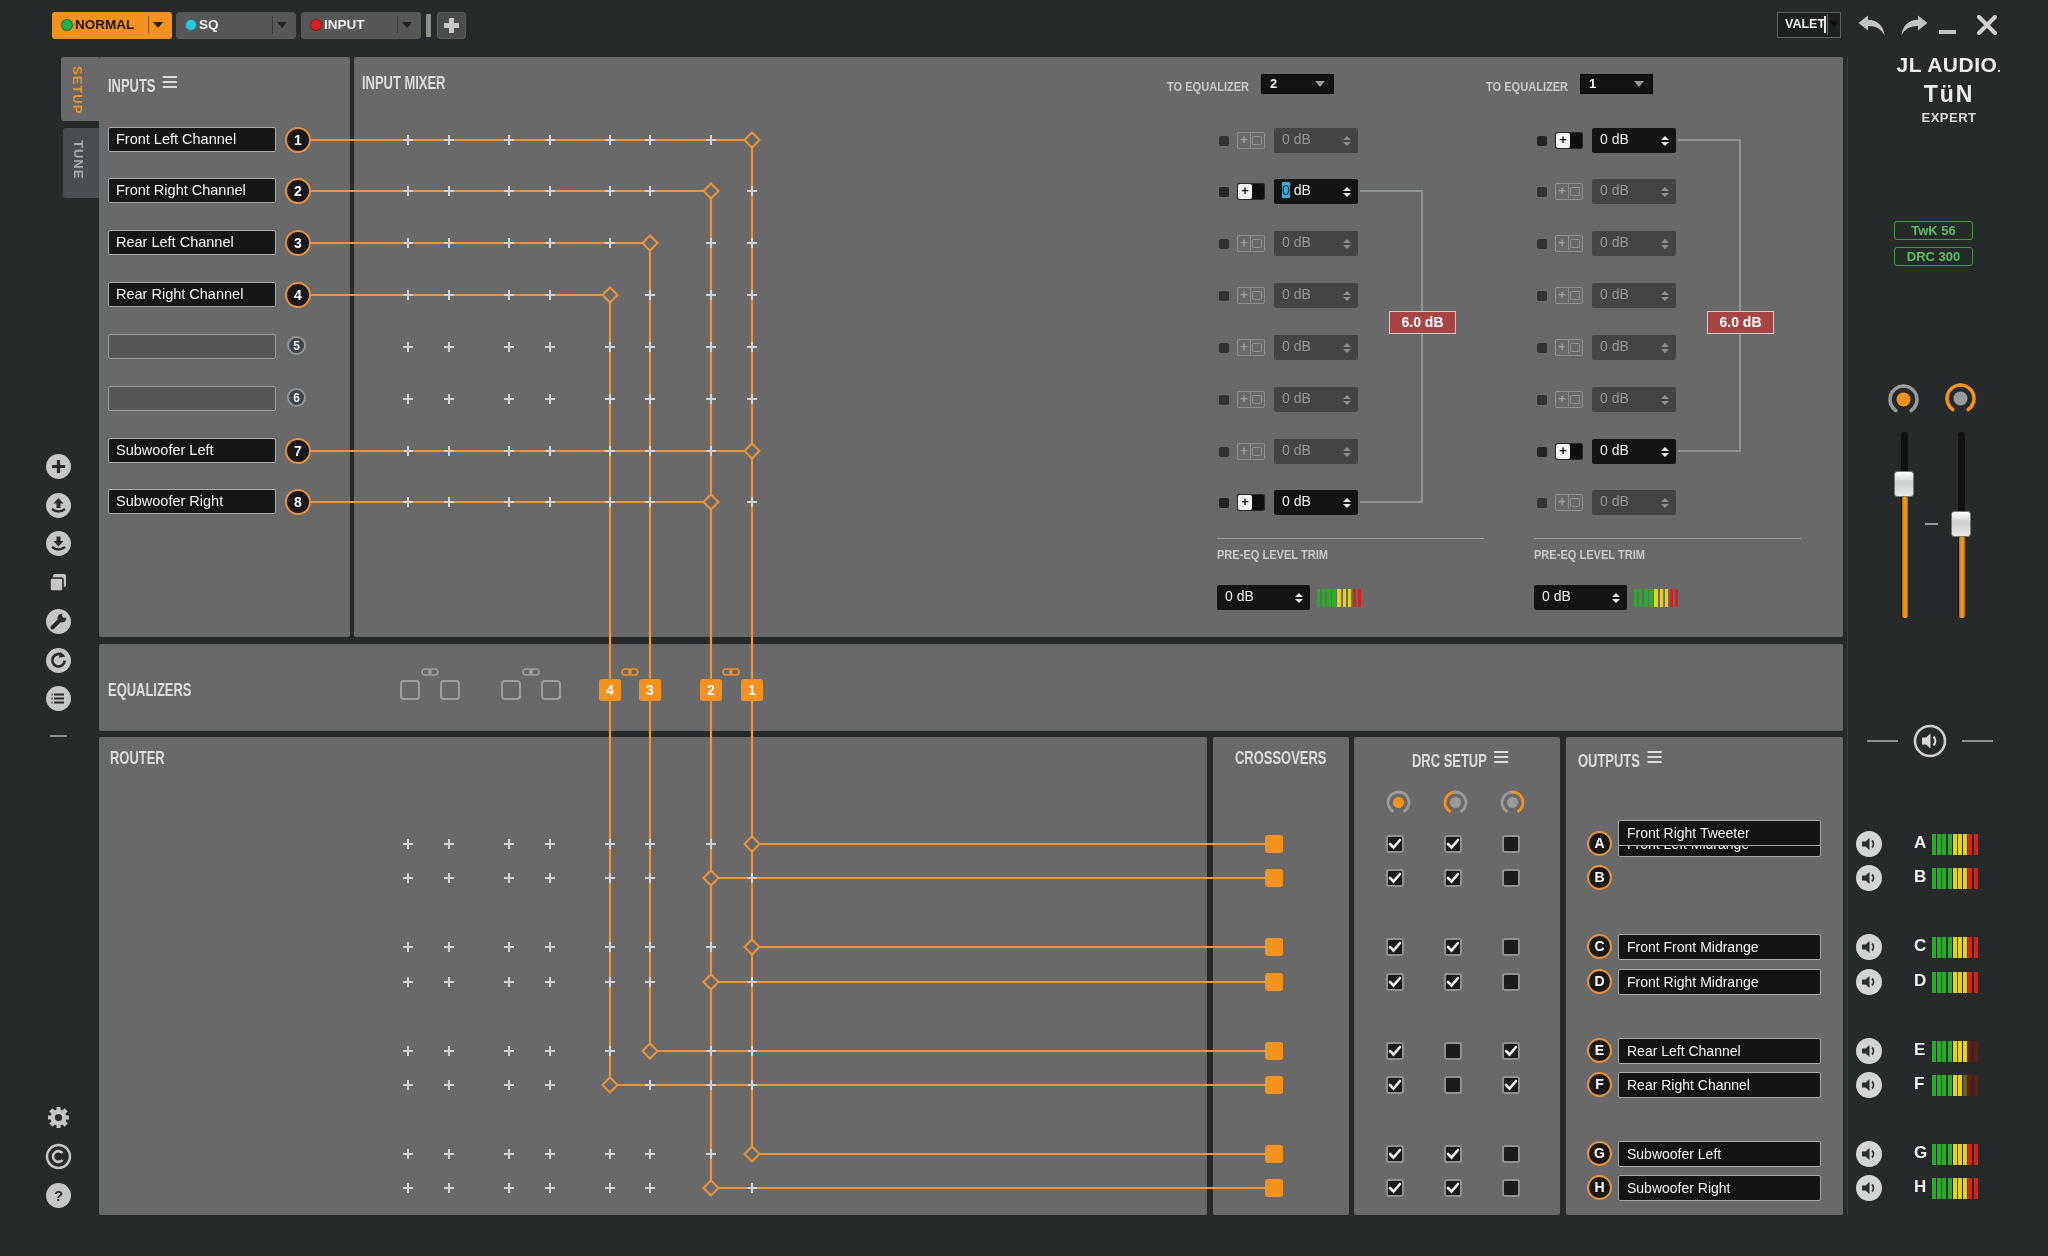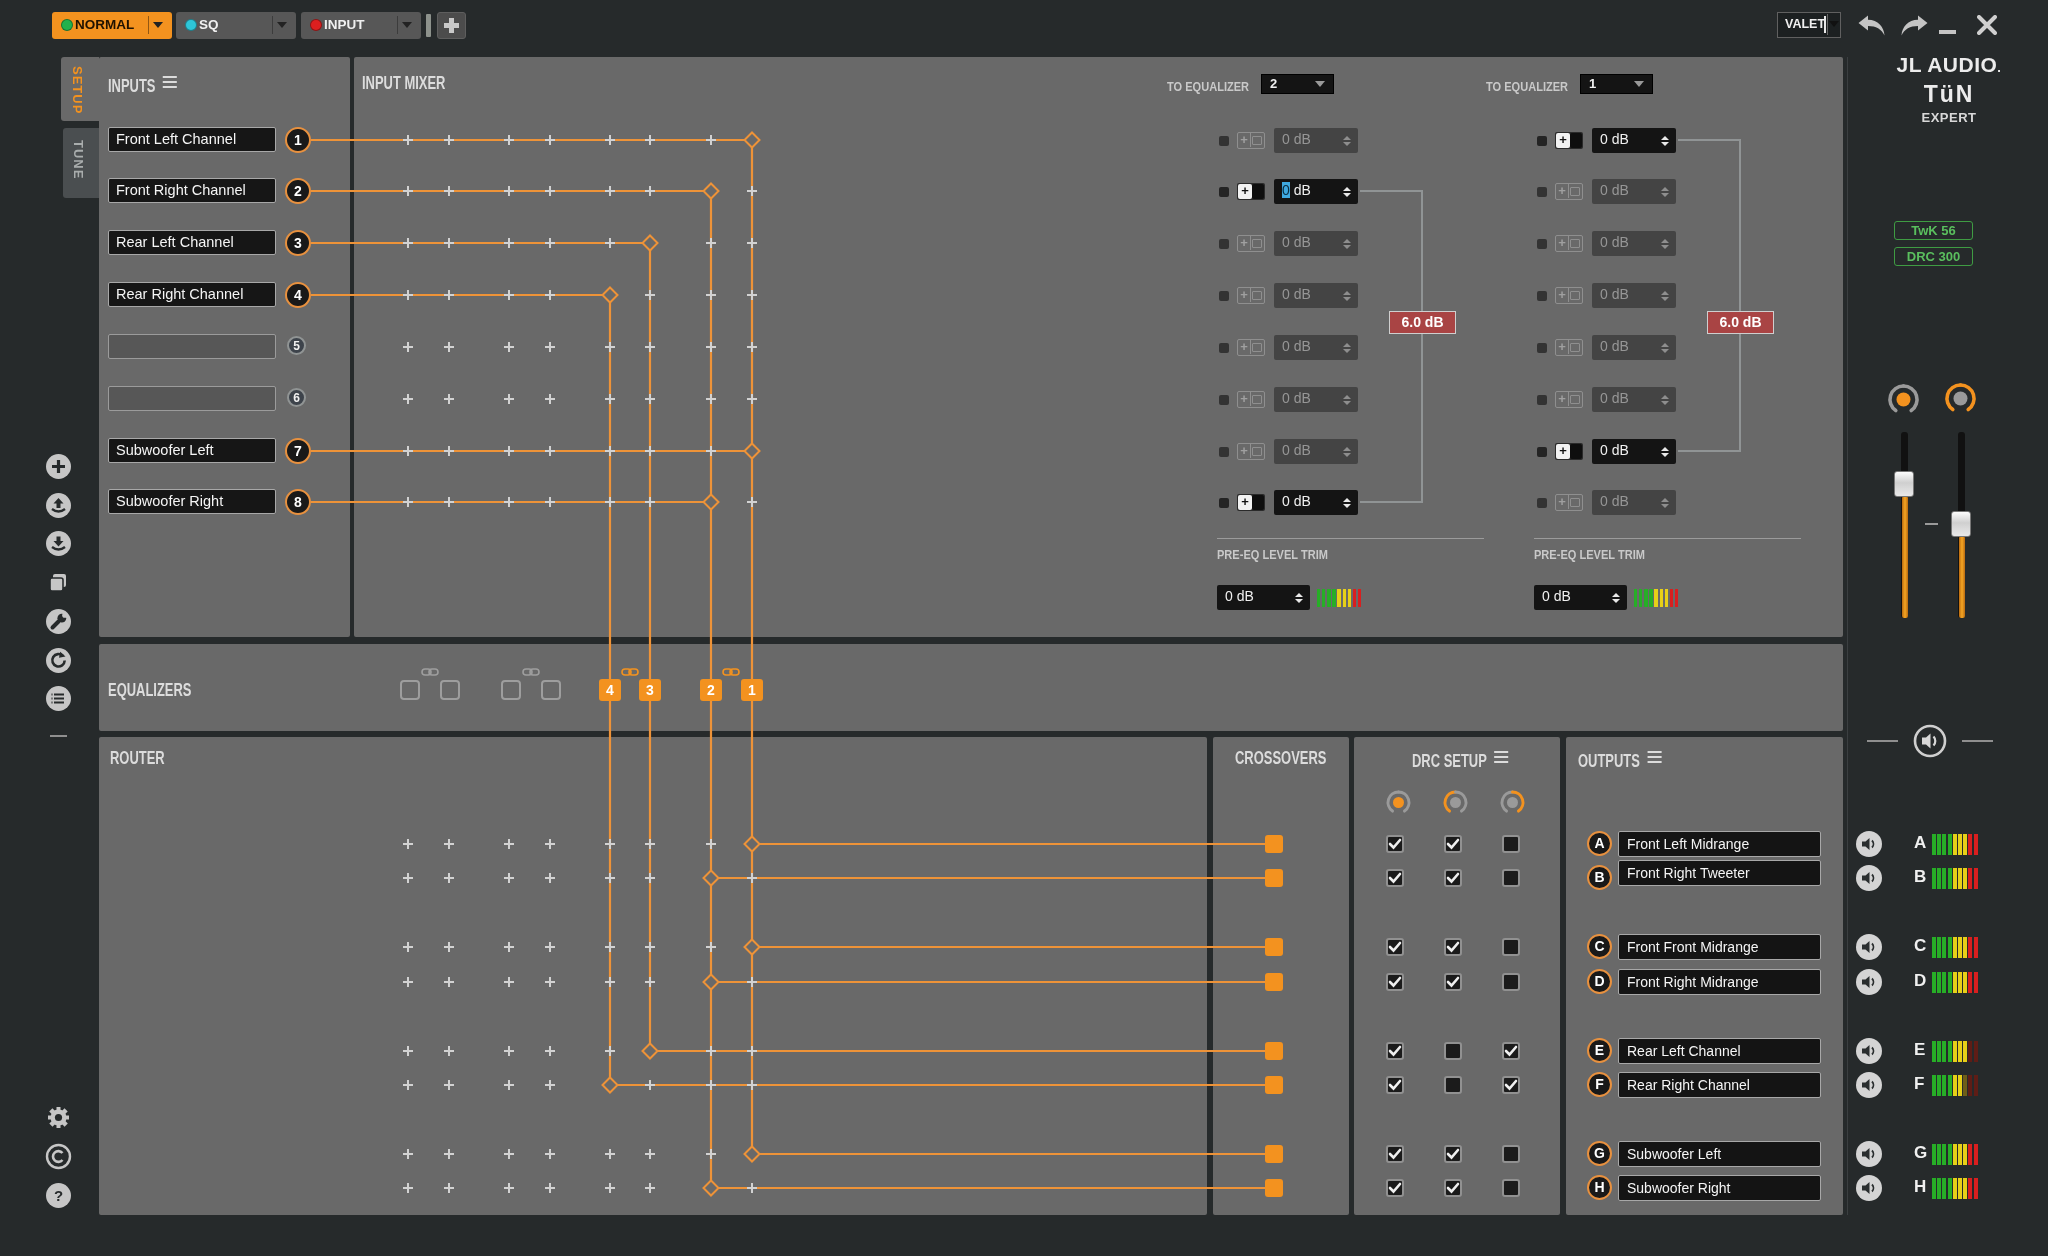--- a/index.html
+++ b/index.html
@@ -578,21 +578,21 @@
     <path d="M2 7 L5.5 10.5 L12 3" stroke="#f0f0f0" stroke-width="2.6" fill="none" stroke-linecap="round"></path>
   </svg>
 <div class="cb" style="left:1444px;top:1179px;"></div>
 <svg class="abs" style="left:1446px;top:1181px;" width="14" height="14" viewBox="0 0 14 14">
     <path d="M2 7 L5.5 10.5 L12 3" stroke="#f0f0f0" stroke-width="2.6" fill="none" stroke-linecap="round"></path>
   </svg>
 <div class="cb" style="left:1502px;top:1179px;"></div>
 <div class="lcirc" style="left:1587px;top:831px;">A</div>
 <div class="obox" style="left:1618px;top:831px;">Front Left Midrange</div>
 <div class="lcirc" style="left:1587px;top:865px;">B</div>
-<div class="obox" style="left:1618px;top:860px;">Front Right Tweeter</div>
+<div class="obox" style="left:1618px;top:820px;">Front Right Tweeter</div>
 <div class="lcirc" style="left:1587px;top:934px;">C</div>
 <div class="obox" style="left:1618px;top:934px;">Front Front Midrange</div>
 <div class="lcirc" style="left:1587px;top:969px;">D</div>
 <div class="obox" style="left:1618px;top:969px;">Front Right Midrange</div>
 <div class="lcirc" style="left:1587px;top:1038px;">E</div>
 <div class="obox" style="left:1618px;top:1038px;">Rear Left Channel</div>
 <div class="lcirc" style="left:1587px;top:1072px;">F</div>
 <div class="obox" style="left:1618px;top:1072px;">Rear Right Channel</div>
 <div class="lcirc" style="left:1587px;top:1141px;">G</div>
 <div class="obox" style="left:1618px;top:1141px;">Subwoofer Left</div>

